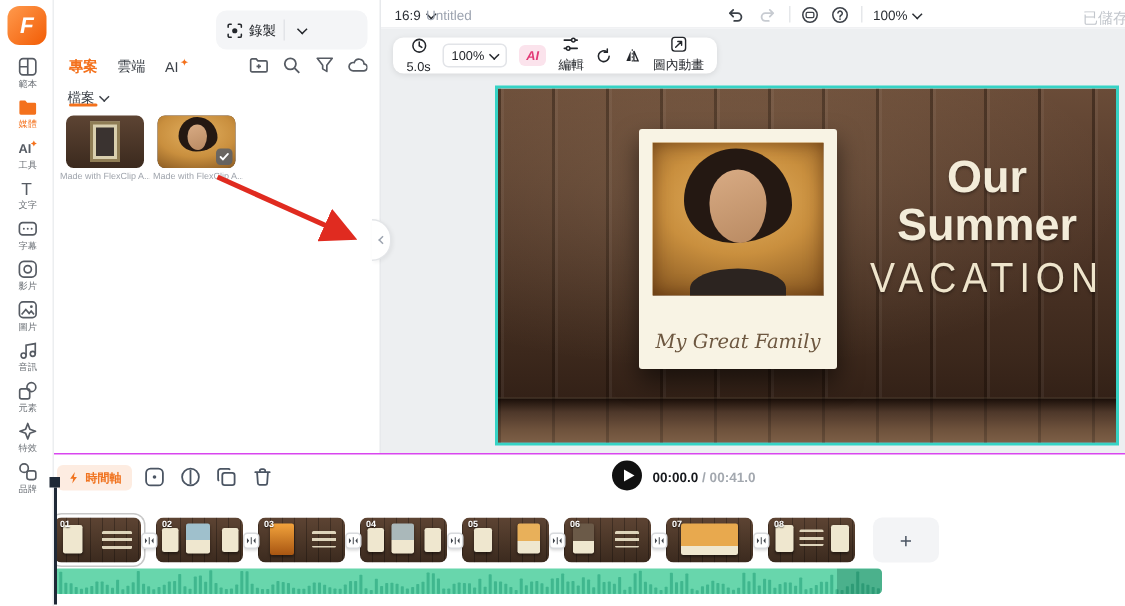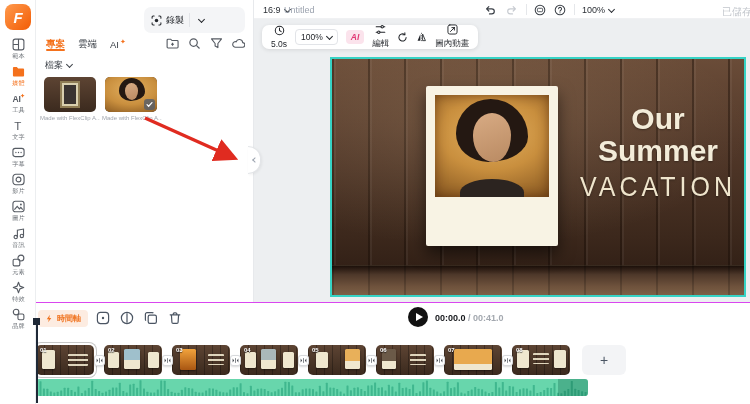--- a/index.html
+++ b/index.html
@@ -17,21 +17,21 @@
   .rail-item{width:36px;height:27px;display:flex;flex-direction:column;align-items:center;justify-content:center;color:#565b63;cursor:pointer;}
   .rail-item .lbl{font-size:6.5px;margin-top:1px;color:#6b7076;transform:scale(.95);}
   .rail-item.active,.rail-item.active .lbl{color:#f4711c;}
   .rail-item svg{width:13px;height:13px;}
 
   
   #panel{position:absolute;left:36px;top:0;width:218px;height:302px;background:#fff;border-right:1px solid #e7e9ec;z-index:10;}
   .pbtn{position:absolute;top:7px;height:26px;background:#f4f5f7;border-radius:7px;display:flex;align-items:center;font-size:9px;color:#23262b;cursor:pointer;}
   .pbtn .sep{width:1px;height:14px;background:#e2e4e8;margin:0 5px;}
   .tabs{position:absolute;left:10px;top:38px;display:flex;gap:13px;font-size:9.5px;color:#3c4148;}
-  .tab{position:relative;padding-bottom:0;cursor:pointer;}
+  .tab{position:relative;padding-bottom:20px;cursor:pointer;}
   .tab.active{color:#f4711c;font-weight:700;}
   .tab.active::after{content:"";position:absolute;left:0;right:0;bottom:0;height:2px;border-radius:2px;background:#f4711c;}
   .spark{color:#f4711c;font-size:7px;vertical-align:super;margin-left:1px;}
   .picons{position:absolute;right:8px;top:37px;display:flex;gap:9px;color:#565b63;}
   .picons svg{width:13px;height:13px;cursor:pointer;}
   .fileschip{position:absolute;left:9px;top:59px;font-size:9px;color:#3c4148;display:flex;align-items:center;cursor:pointer;}
   .thumb{position:absolute;top:77px;width:52px;height:35px;border-radius:5px;overflow:hidden;cursor:pointer;background:linear-gradient(180deg,#5d4433,#3b2a1e);}
   .thumb .frame{position:absolute;left:16px;top:4px;width:20px;height:27px;background:#d9cfae;border:2px solid #8f7d55;}
   .thumb .frame i{position:absolute;inset:2px;background:#3a3330;display:block;}
   .thumb2bg{position:absolute;inset:0;background:radial-gradient(90% 80% at 50% 35%,#e3b060 0%,#c98f3e 55%,#8a5a22 100%);}
@@ -379,20 +379,21 @@
 
   <div id="canvas">
     <div class="wood"></div>
     <div class="floor"></div>
     <div class="polaroid">
       <div class="photo">
         <span class="hair"></span>
           <span class="face"></span>
           <span class="shou"></span>
       </div>
+      <div class="caption">My Great Family</div>
     </div>
     <div class="title">
       <div class="t1">Our</div>
       <div class="t2">Summer</div>
       <div class="t3">VACATION</div>
     </div>
   </div>
 
   <div id="tl">
     <div class="chip">

